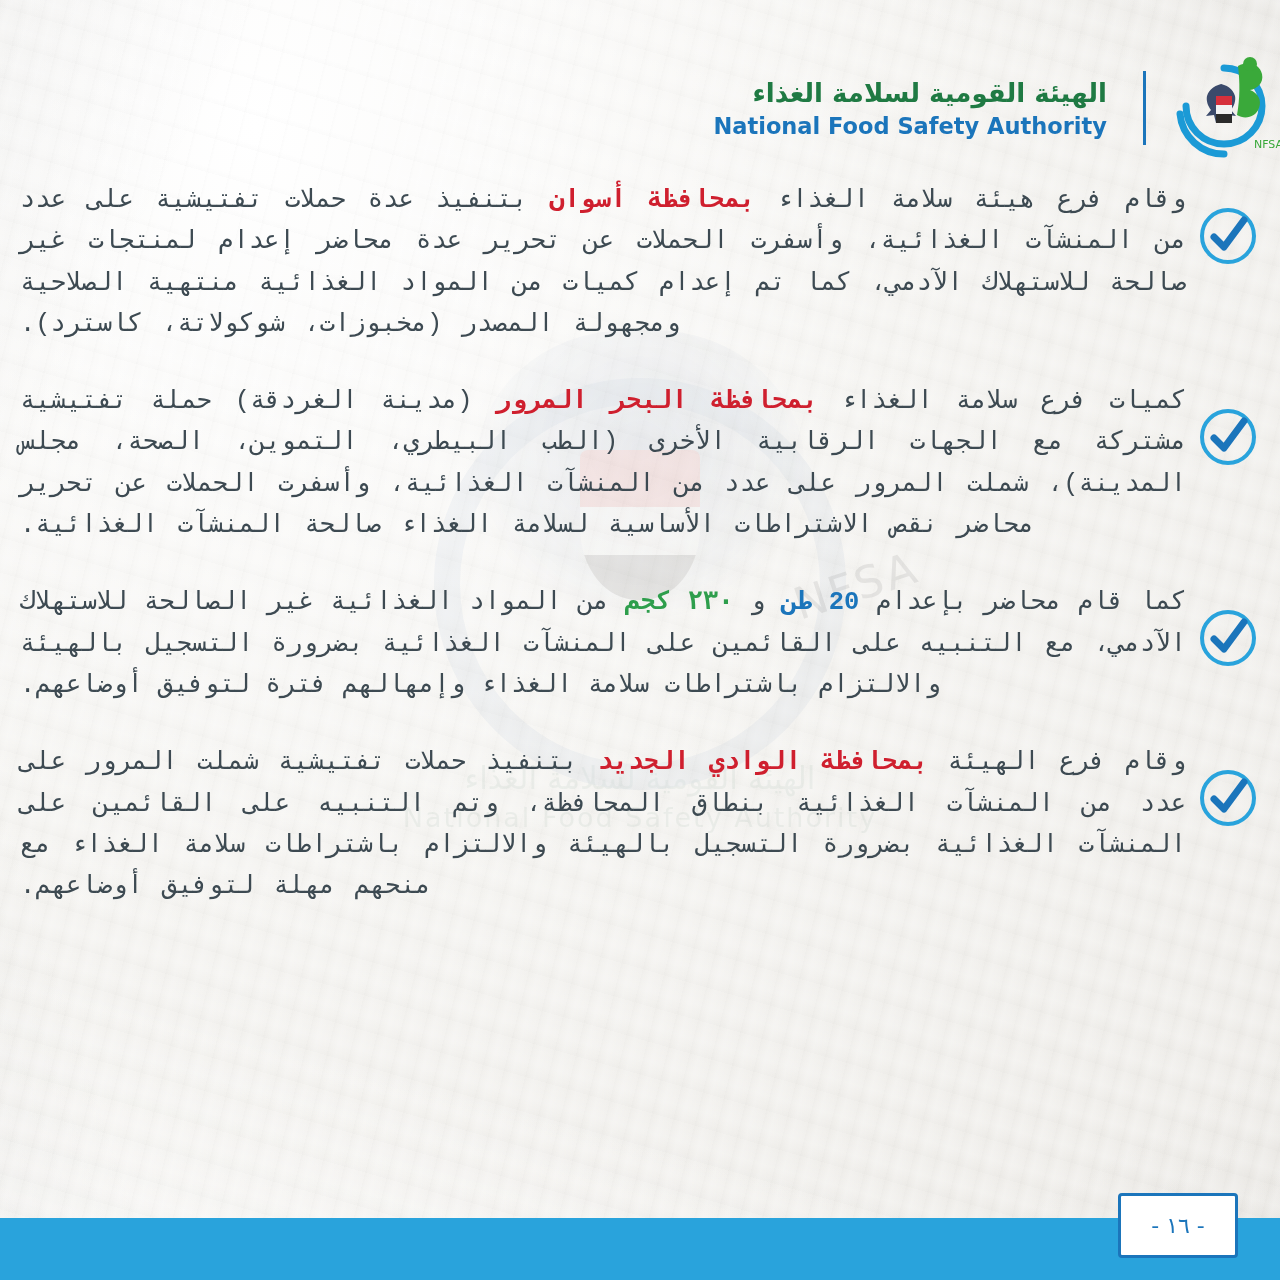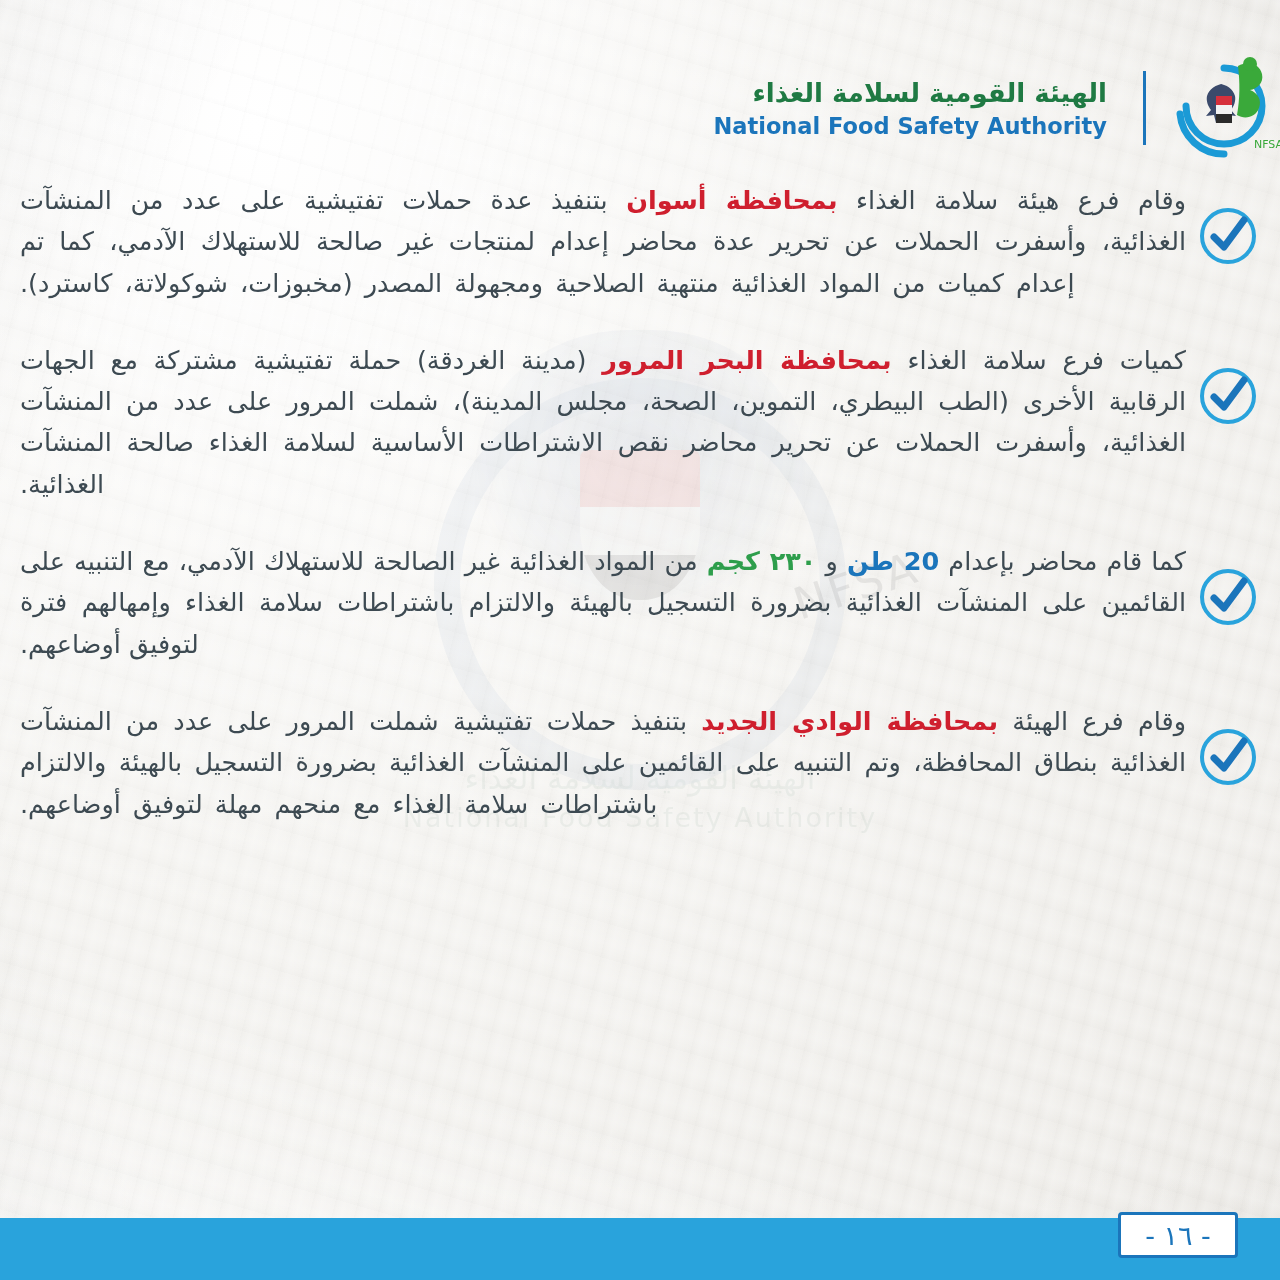--- a/index.html
+++ b/index.html
@@ -186,20 +186,21 @@
     flex: 0 0 auto;
     width: 60px;
     height: 60px;
     margin-top: 26px;
     margin-left: 4px;
     margin-right: 2px;
   }
   .body {
     flex: 1 1 auto;
     padding-right: 8px;
+    font-family: Liberation Mono, monospace;
   }
   p.para {
     margin: 0 0 10px 0;
     font-size: 25.5px;
     line-height: 1.62;
     color: #3d4a52;
     text-align: justify;
     text-align-last: left;
     letter-spacing: 0px;
   }
@@ -226,26 +227,26 @@
     right: 0;
     bottom: 0;
     height: 62px;
     background: #29a3dc;
   }
   .page-num {
     position: absolute;
     right: 42px;
     bottom: 22px;
     min-width: 120px;
-    height: 46px;
+    height: 65px;
     border: 3px solid #1b75bb;
     border-radius: 4px;
     background: #ffffff;
     color: #1b75bb;
-    font-size: 27px;
+    font-size: 22px;
     display: flex;
     align-items: center;
     justify-content: center;
     letter-spacing: 3px;
     box-sizing: border-box;
   }
 </style>
 </head>
 <body>
 

